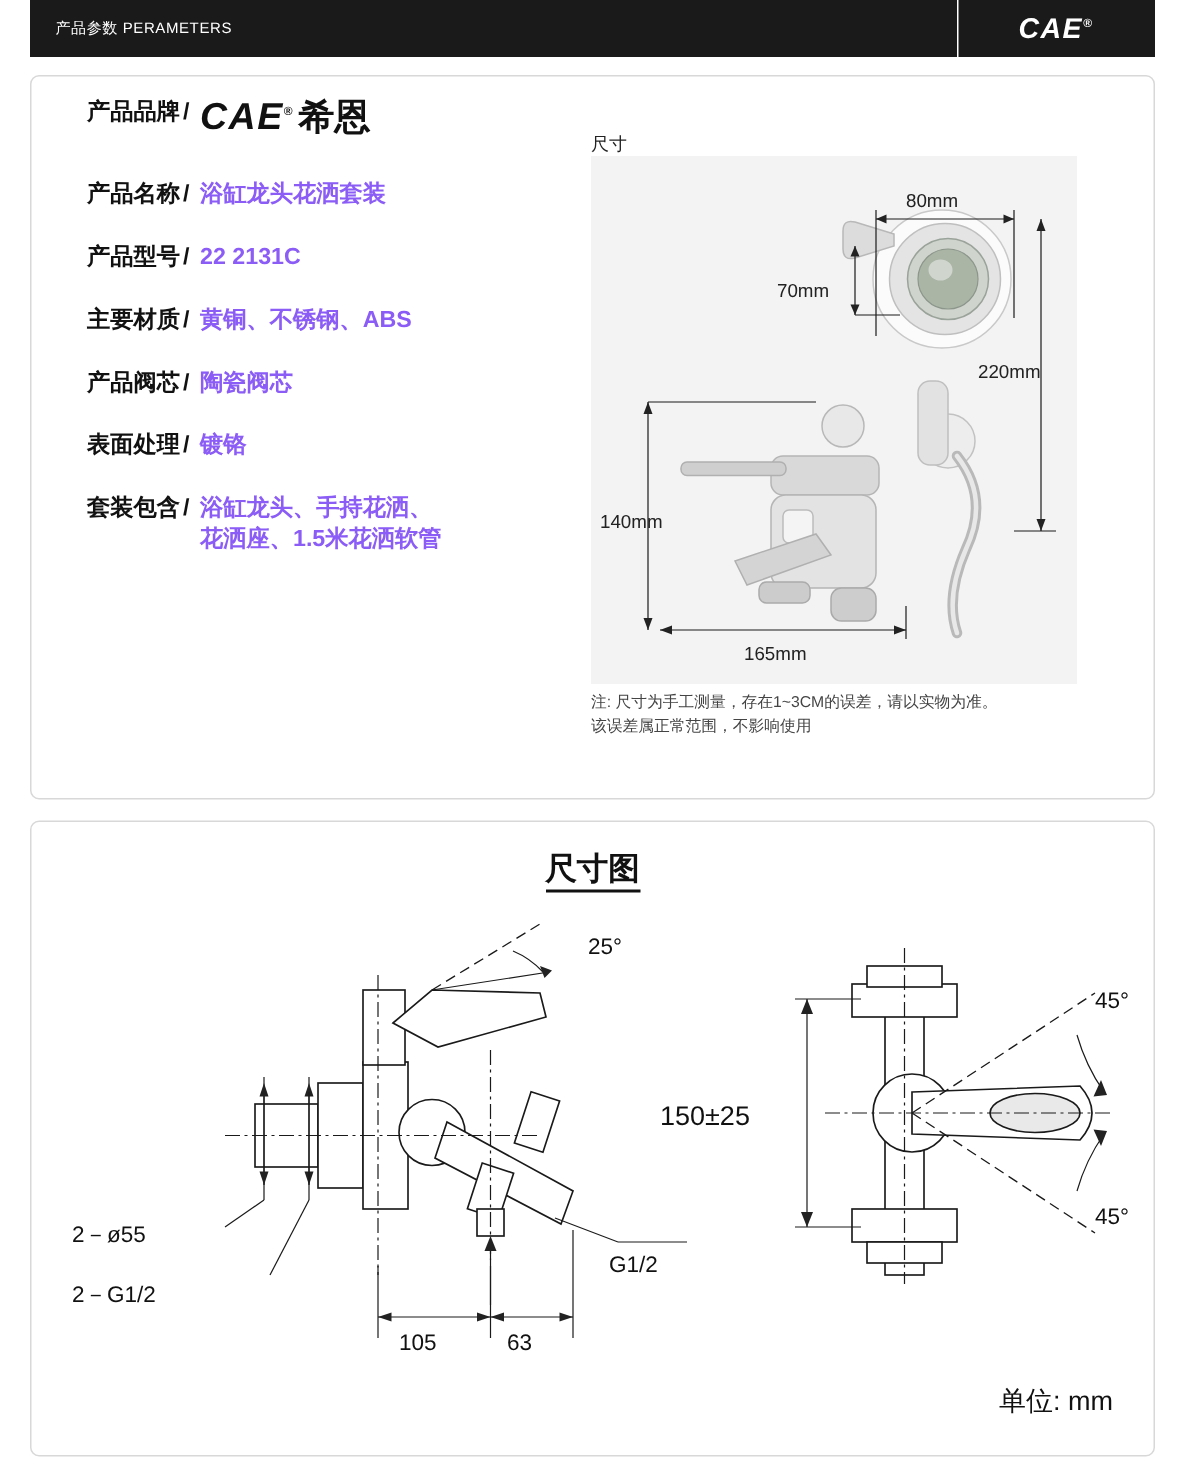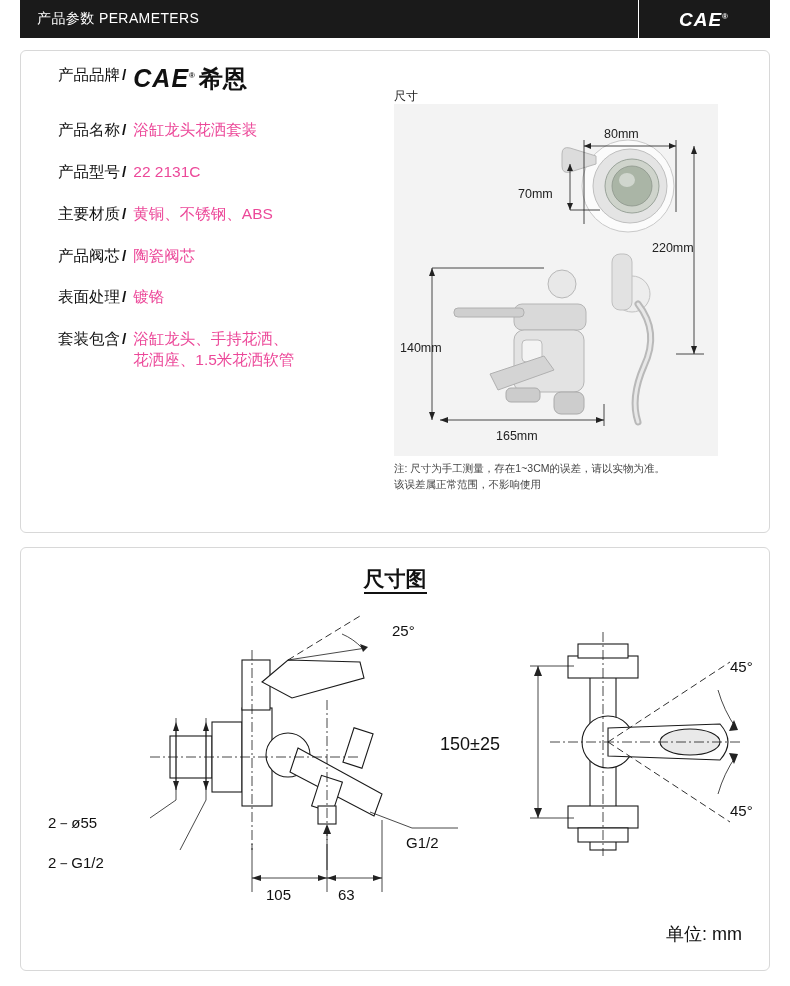--- a/index.html
+++ b/index.html
@@ -22,21 +22,21 @@
     left: 20px;
     top: 0;
     width: 750px;
     height: 38px;
     background: #1a1a1a;
     display: flex;
     align-items: center;
   }
   .header-title {
     color: #ffffff;
-    font-size: 14px;
+    font-size: 10px;
     padding-left: 17px;
     letter-spacing: 0.4px;
     white-space: nowrap;
   }
   .header-divider {
     position: absolute;
     left: 618px;
     top: 0;
     width: 1px;
     height: 38px;
@@ -88,31 +88,32 @@
     width: 320px;
   }
   .spec-row {
     display: flex;
     align-items: flex-start;
     margin-bottom: 21px;
     font-size: 15.5px;
     line-height: 1.35;
   }
   .spec-label {
-    font-weight: normal;
+    font-weight: bold;
     white-space: nowrap;
     color: #111;
   }
   .spec-sep {
     font-weight: bold;
     padding: 0 7px 0 2px;
     color: #111;
   }
   .spec-value {
-    color: #ec4899;
+    color: #8b5cf6;
+    font-weight: bold;
   }
   .spec-value .line2 {
     display: block;
   }
 
   
   .brand-lockup {
     display: flex;
     align-items: center;
     position: relative;

